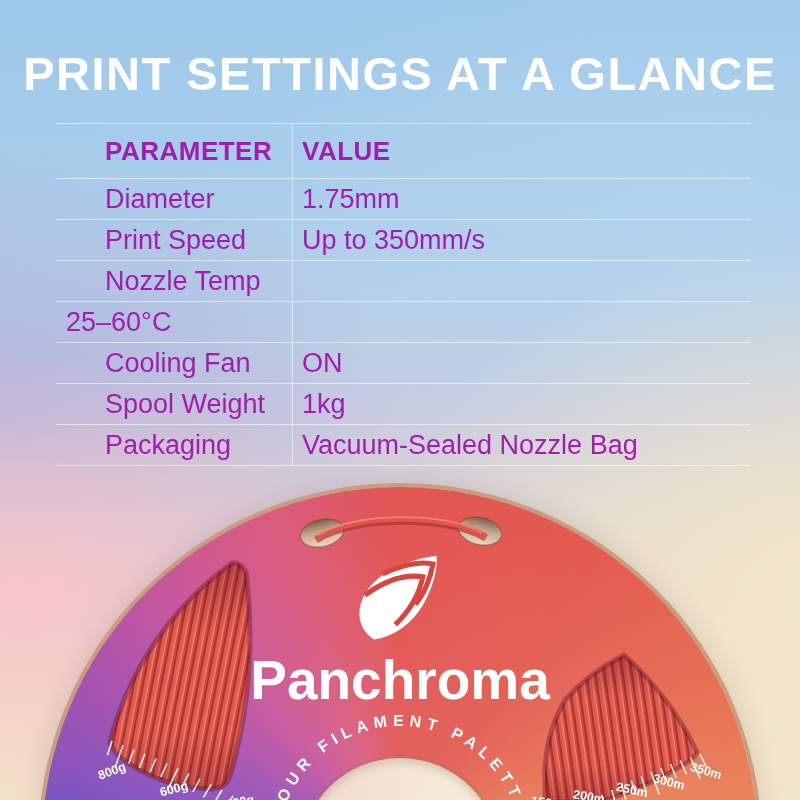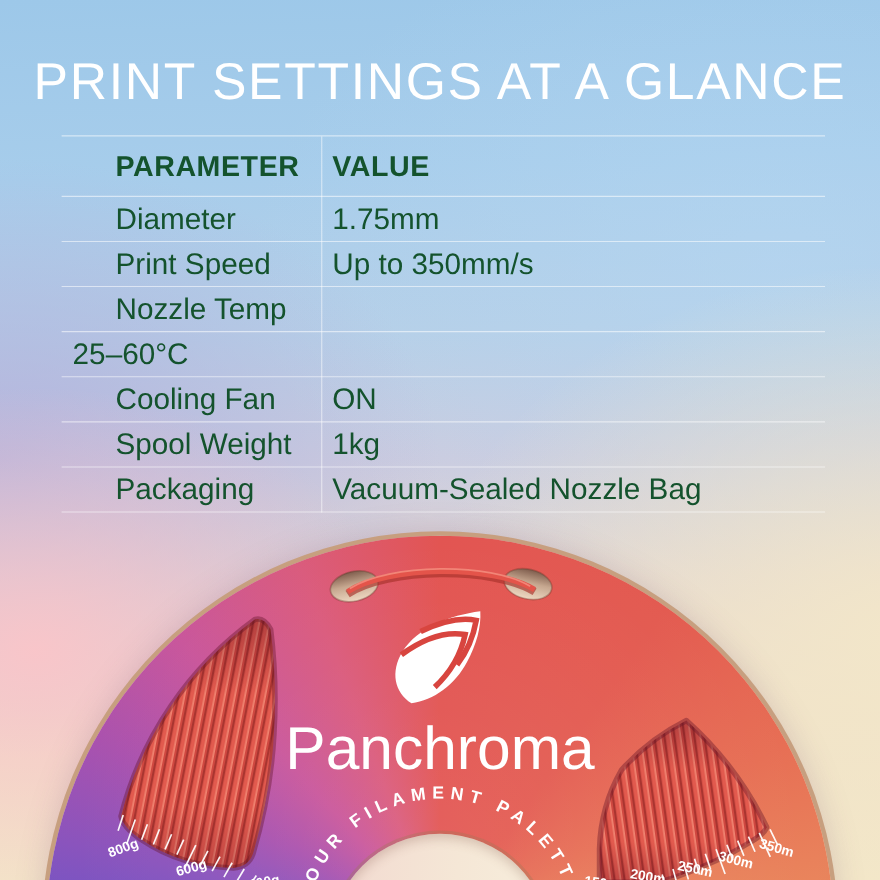--- a/index.html
+++ b/index.html
@@ -8,23 +8,23 @@
     font-family:"Liberation Sans",sans-serif;
     background:
       radial-gradient(42% 30% at 4% 74%, rgba(250,197,201,.95) 0%, rgba(250,197,201,0) 100%),
       radial-gradient(50% 34% at 0% 52%, rgba(177,176,220,.85) 0%, rgba(177,176,220,0) 100%),
       radial-gradient(55% 42% at 103% 72%, rgba(243,231,201,.95) 0%, rgba(243,231,201,0) 100%),
       radial-gradient(60% 40% at 88% 30%, rgba(182,216,243,.55) 0%, rgba(182,216,243,0) 100%),
       linear-gradient(178deg,#9dc8e9 0%,#a7cdeb 20%,#b6cfe7 38%,#ccccdf 52%,#e3d6d2 66%,#eedfc9 80%,#f3e7c8 100%);
   }
   .title{
     position:absolute;top:46px;left:0;right:0;text-align:center;
-    font-size:47px;font-weight:400;letter-spacing:1.5px;color:#fff;
-  }
-  .spec-table{position:absolute;left:56px;top:123px;width:694px;color:#14532d;
+    font-size:47px;font-weight:700;letter-spacing:1.5px;color:#fff;
+  }
+  .spec-table{position:absolute;left:56px;top:123px;width:694px;color:#a21caf;
     border-top:1px solid rgba(255,255,255,.55);}
   .t-row{display:flex;height:40px;align-items:center;border-bottom:1px solid rgba(255,255,255,.55);font-size:27px;}
   .t-row.hd{height:54px;font-weight:700;letter-spacing:.5px;font-size:26px;}
   .c-param{width:236px;padding-left:49px;box-sizing:border-box;white-space:nowrap;}
   .c-value{flex:1;padding-left:10px;white-space:nowrap;}
   .v-divider{position:absolute;left:236px;top:0;bottom:0;width:1px;background:rgba(255,255,255,.55);}
   .spec-table{position:absolute;}
   .spec-table .v-divider{position:absolute;}
   
   .spool-disc{
@@ -38,21 +38,21 @@
     box-shadow:0 0 0 4px #c79f7f, 0 0 30px rgba(120,80,120,.28);
   }
   .hub-hole{
     position:absolute;left:300px;top:758px;width:200px;height:200px;border-radius:50%;
     background:linear-gradient(95deg,#f2d9d0 0%,#f5e7d6 55%,#f7efdd 100%);
     box-shadow:0 0 0 3px rgba(160,120,90,.35), inset 0 4px 10px rgba(120,70,60,.25);
   }
   .scene{position:absolute;left:0;top:0;width:800px;height:800px;}
   .brand{
     position:absolute;left:0;top:648px;width:800px;text-align:center;
-    font-size:55px;font-weight:400;color:#fff;letter-spacing:0;
+    font-size:55px;font-weight:700;color:#fff;letter-spacing:0;
   }
   .scale-label{
     position:absolute;color:#fff;font-size:12.5px;font-weight:700;white-space:nowrap;
     transform:translate(-50%,-50%);
   }
 </style>
 </head>
 <body>
 
 <div class="title">PRINT SETTINGS AT A GLANCE</div>

